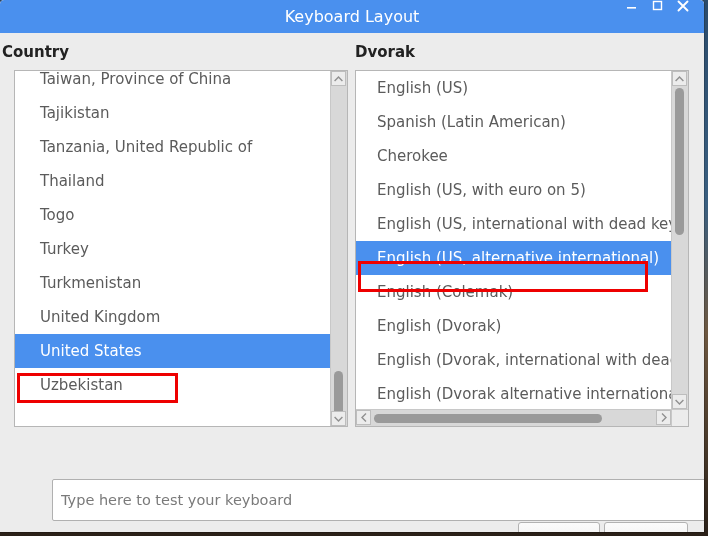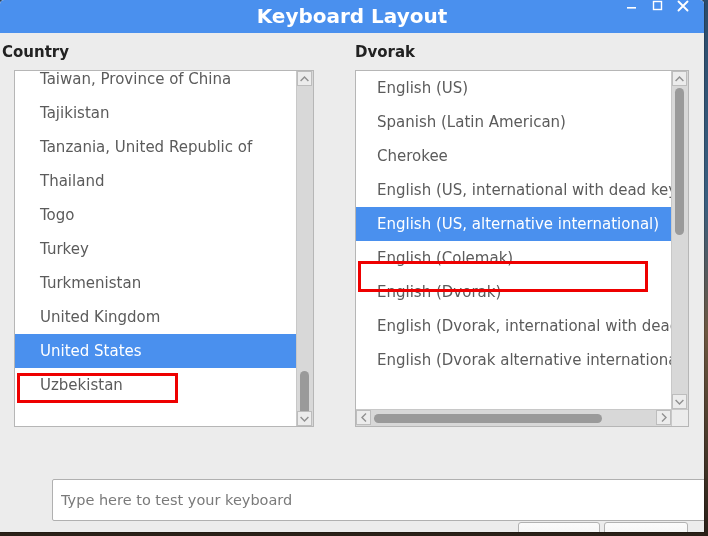--- a/index.html
+++ b/index.html
@@ -41,22 +41,21 @@
     height: 33px;
     background: #4a90ee;
     border-radius: 4px 4px 0 0;
   }
   #title-text {
     position: absolute;
     left: 0; right: 0; top: 0;
     line-height: 33px;
     text-align: center;
     color: #ffffff;
-    font-size: 20px;
-    font-weight: bold;
+    font-size: 16px;
   }
   .wbtn {
     position: absolute;
     top: 0;
     height: 33px;
     width: 22px;
     color: #ffffff;
     font-size: 13px;
     line-height: 33px;
     text-align: center;
@@ -84,21 +83,21 @@
   #hdr-variant { left: 355px; top: 10px; }
 
   
   .listbox {
     position: absolute;
     background: #ffffff;
     border: 1px solid #b6b6b6;
     box-sizing: border-box;
     overflow: hidden;
   }
-  #country-box { left: 14px;  top: 37px; width: 300px; height: 357px; }
+  #country-box { left: 14px;  top: 37px; width: 334px; height: 357px; }
   #variant-box { left: 355px; top: 37px; width: 334px; height: 357px; }
 
   .list-viewport {
     position: absolute;
     left: 0;
     top: 0;
     bottom: 0;
     overflow: hidden;
   }
   #country-box .list-viewport { right: 17px; }
@@ -306,20 +305,21 @@
         </div>
       </div>
     </div>
 
     <div class="listbox" id="variant-box">
       <div class="list-viewport">
         <div class="list-inner" id="variant-inner">
             <div class="row">English (US)</div>
             <div class="row">Spanish (Latin American)</div>
             <div class="row">Cherokee</div>
+            <div class="row">English (US, with euro on 5)</div>
             <div class="row">English (US, international with dead keys)</div>
             <div class="row selected">English (US, alternative international)</div>
             <div class="row">English (Colemak)</div>
             <div class="row">English (Dvorak)</div>
             <div class="row">English (Dvorak, international with dead ke</div>
             <div class="row">English (Dvorak alternative international n</div>
           </div>
       </div>
       <div class="sb-v">
         <div class="sb-arrow up">

